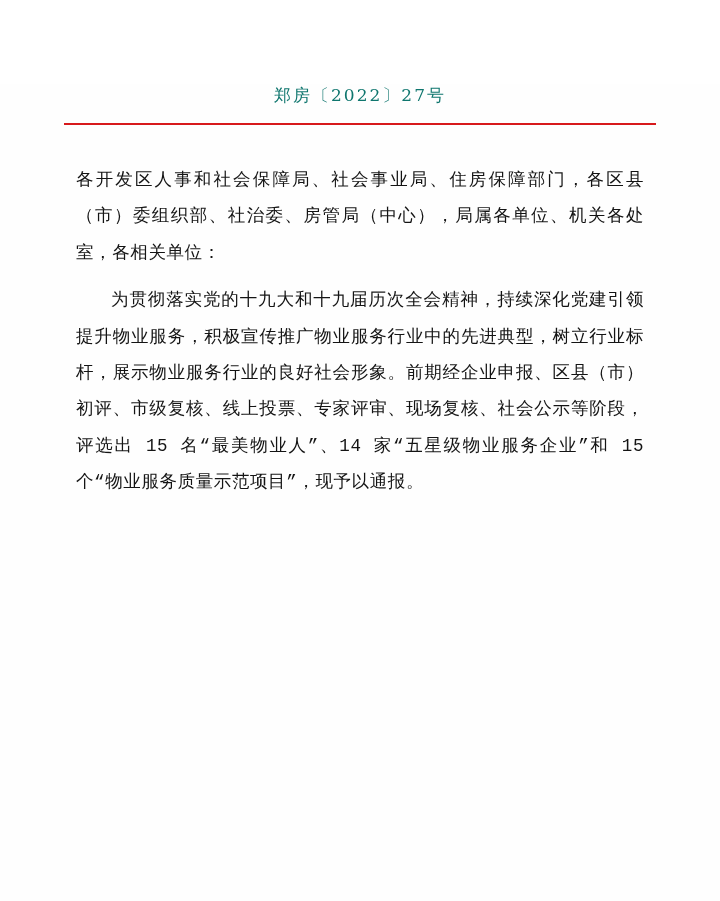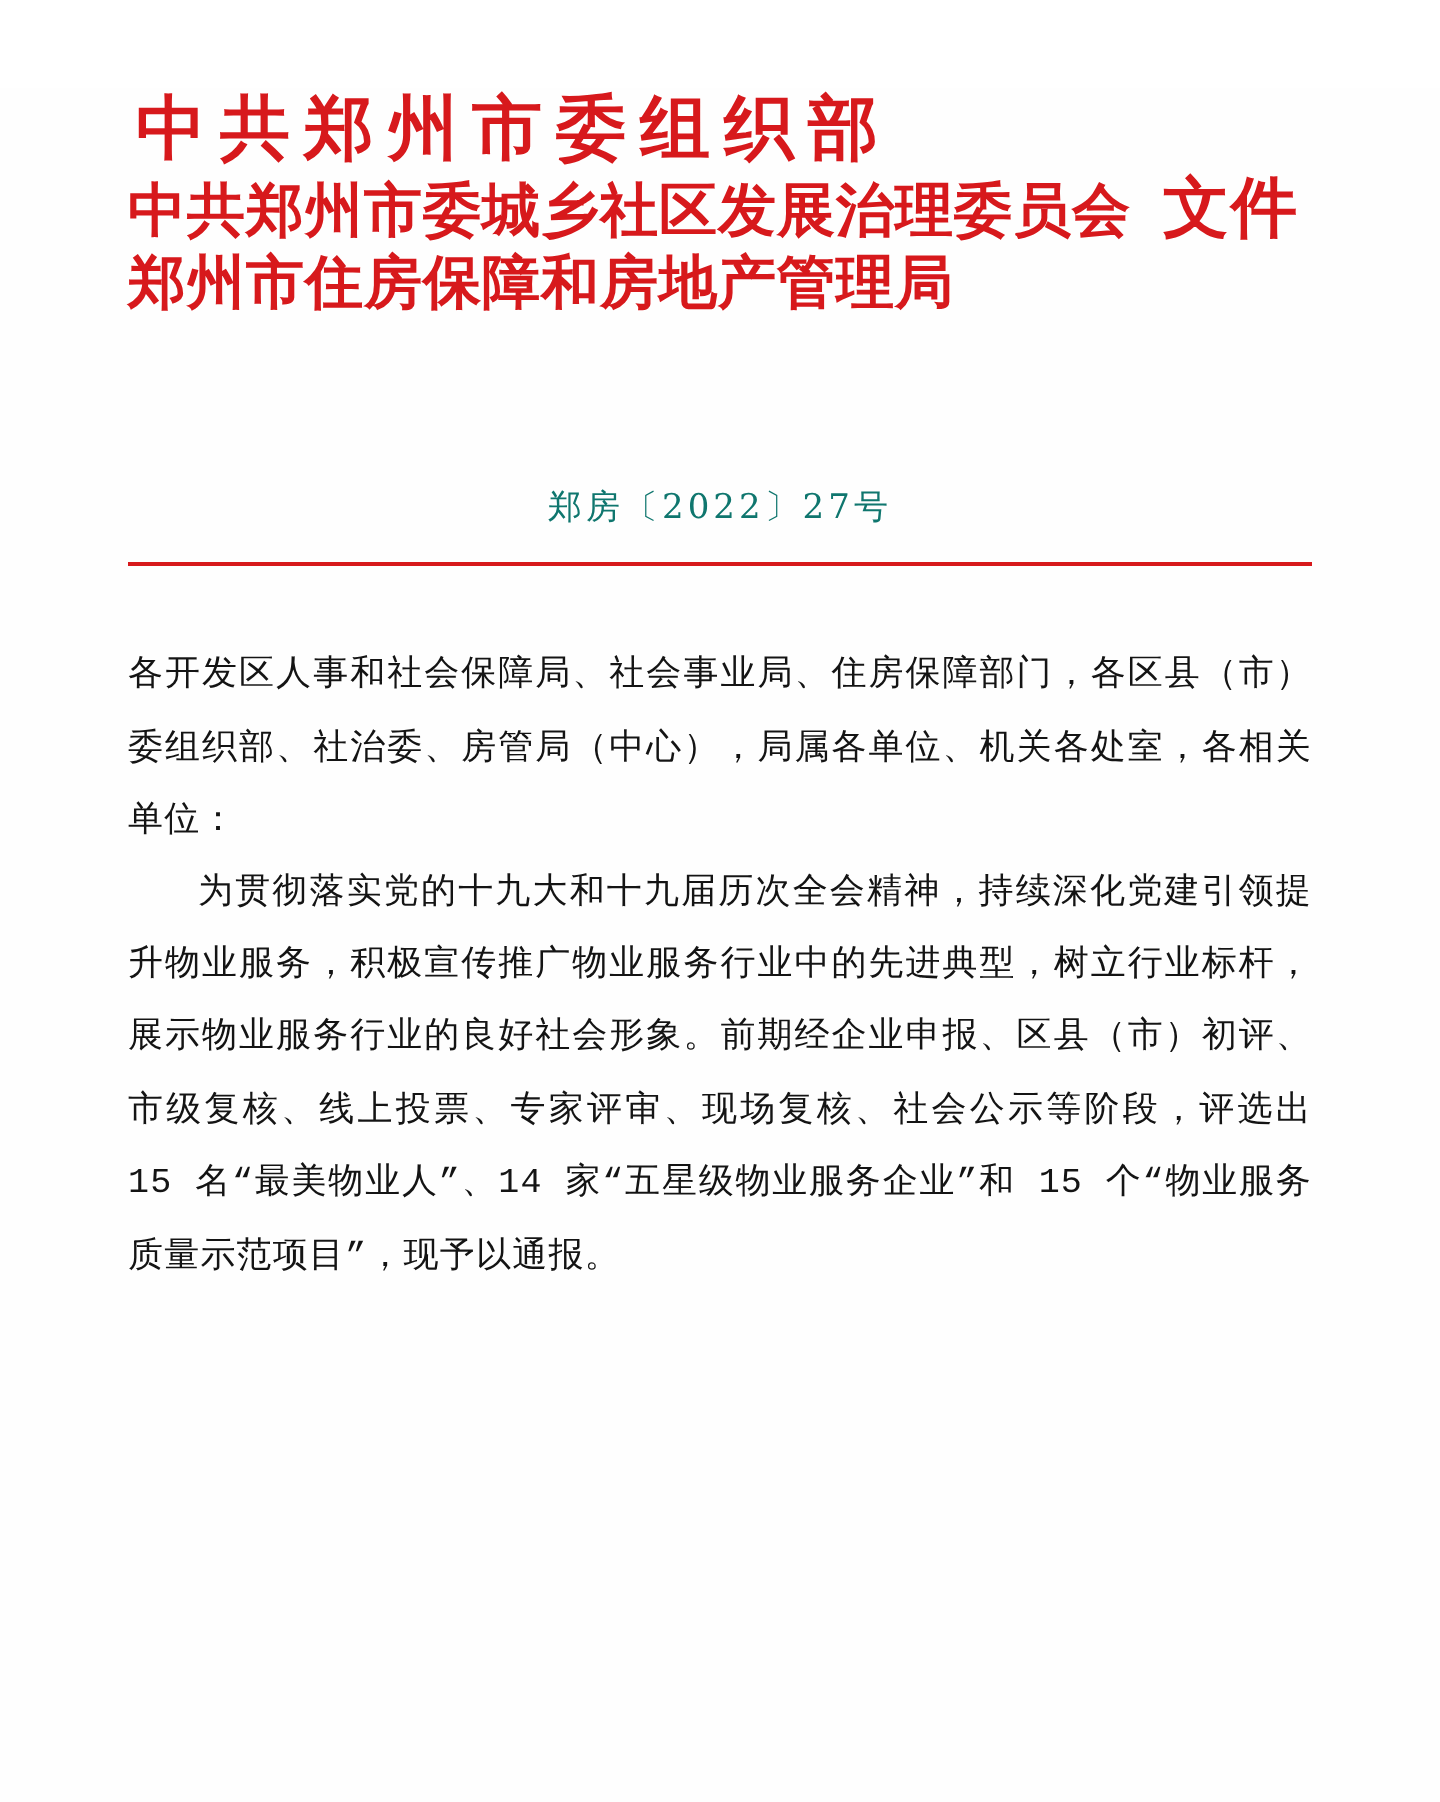--- a/index.html
+++ b/index.html
@@ -87,40 +87,32 @@
   
   .body-text {
     margin-top: 36px;
     font-size: 17.5px;
     line-height: 2.08;
     letter-spacing: 0.6px;
     color: #141414;
     text-align: justify;
   }
   .body-text p {
-    margin: 0;
+    margin: 12px;
   }
   .body-text p.indent {
     text-indent: 2em;
     font-family: Liberation Mono, monospace;
   }
 </style>
 </head>
 <body>
 
 <div class="page">
 
-  <div class="masthead">
-    <div class="mast-line mast-line-1">中共郑州市委组织部</div>
-    <div class="mast-line mast-line-2">
-      <span>中共郑州市委城乡社区发展治理委员会</span>
-      <span class="wen">文件</span>
-    </div>
-    <div class="mast-line mast-line-3">郑州市住房保障和房地产管理局</div>
-  </div>
 
   <div class="docnum">郑房〔2022〕27号</div>
 
   <div class="red-rule"></div>
 
 
   <div class="body-text">
     <p>各开发区人事和社会保障局、社会事业局、住房保障部门，各区县（市）委组织部、社治委、房管局（中心），局属各单位、机关各处室，各相关单位：</p>
     <p class="indent">为贯彻落实党的十九大和十九届历次全会精神，持续深化党建引领提升物业服务，积极宣传推广物业服务行业中的先进典型，树立行业标杆，展示物业服务行业的良好社会形象。前期经企业申报、区县（市）初评、市级复核、线上投票、专家评审、现场复核、社会公示等阶段，评选出 15 名“最美物业人”、14 家“五星级物业服务企业”和 15 个“物业服务质量示范项目”，现予以通报。</p>
   </div>

